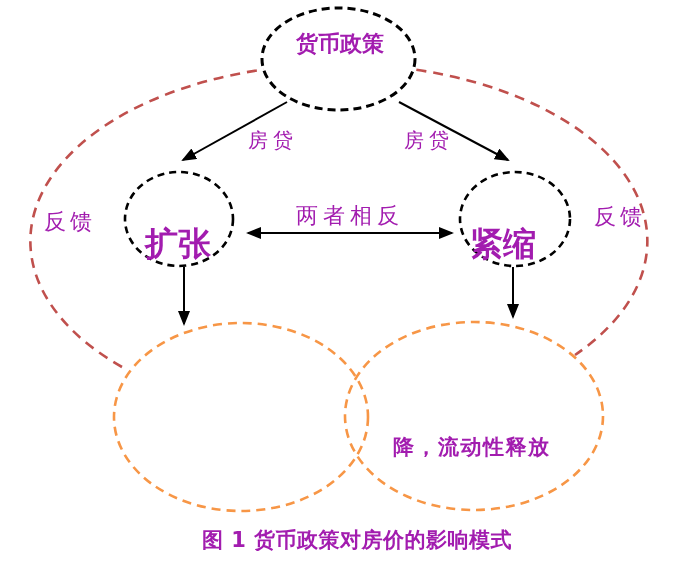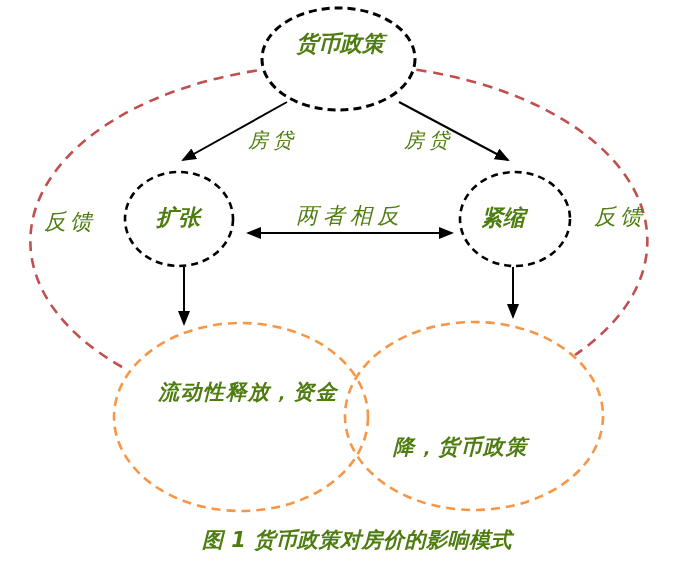--- a/index.html
+++ b/index.html
@@ -15,28 +15,27 @@
     background: #ffffff;
     overflow: hidden;
   }
   .stage svg {
     position: absolute;
     left: 0;
     top: 0;
   }
   .label {
     position: absolute;
-    color: #4d7c0f;
+    color: #a21caf;
     white-space: nowrap;
     line-height: 1.1;
-    font-style: italic;
   }
   .centered { transform: translateX(-50%); }
   .node-title { font-size: 22px; font-weight: bold; }
-  .node-big   { font-size: 22px; font-weight: bold; }
+  .node-big   { font-size: 33px; font-weight: bold; margin-top: 20px; }
   .edge-label { font-size: 20px; letter-spacing: 5px; }
   .mid-label  { font-size: 22px; letter-spacing: 5px; }
   .fb-label   { font-size: 22px; letter-spacing: 4px; }
   .outcome    { font-size: 21px; font-weight: bold; letter-spacing: 1.5px; }
   .caption    { font-size: 21px; font-weight: bold; letter-spacing: 0.5px; margin-left: 16px; }
 
   .stroke-red    { stroke: var(--outer-feedback-ellipse, #C0504D); }
   .stroke-orange { stroke: var(--outcome-ellipse, #F79646); }
   .stroke-black  { stroke: var(--node-ellipse, #000000); }
 </style>
@@ -74,19 +73,18 @@
   <div class="label edge-label centered" style="left:429px; top:129px;">房贷</div>
 
   <div class="label node-big centered" style="left:178px; top:206px;">扩张</div>
   <div class="label node-big centered" style="left:503px; top:206px;text-align:center;">紧缩</div>
 
   <div class="label mid-label centered" style="left:350px; top:204px;">两者相反</div>
 
   <div class="label fb-label centered" style="left:70px; top:210px;">反馈</div>
   <div class="label fb-label centered" style="left:620px; top:205px;">反馈</div>
 
-  <div class="label outcome" style="left:158px; top:381px;">流动性释放，资金</div>
 
-  <div class="label outcome" style="left:393px; top:436px;">降，货币政策</div>
+  <div class="label outcome" style="left:393px; top:436px;">降，流动性释放</div>
 
   <div class="label caption centered" style="left:341px; top:529px;">图 1 货币政策对房价的影响模式</div>
 
 </div>
 
 </body></html>

